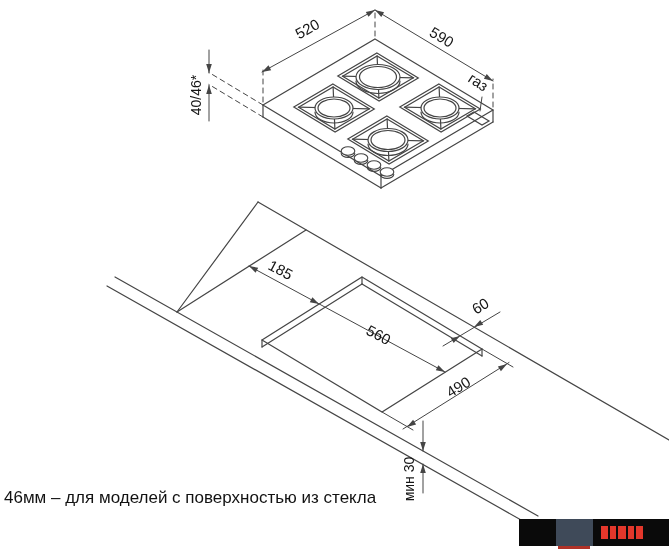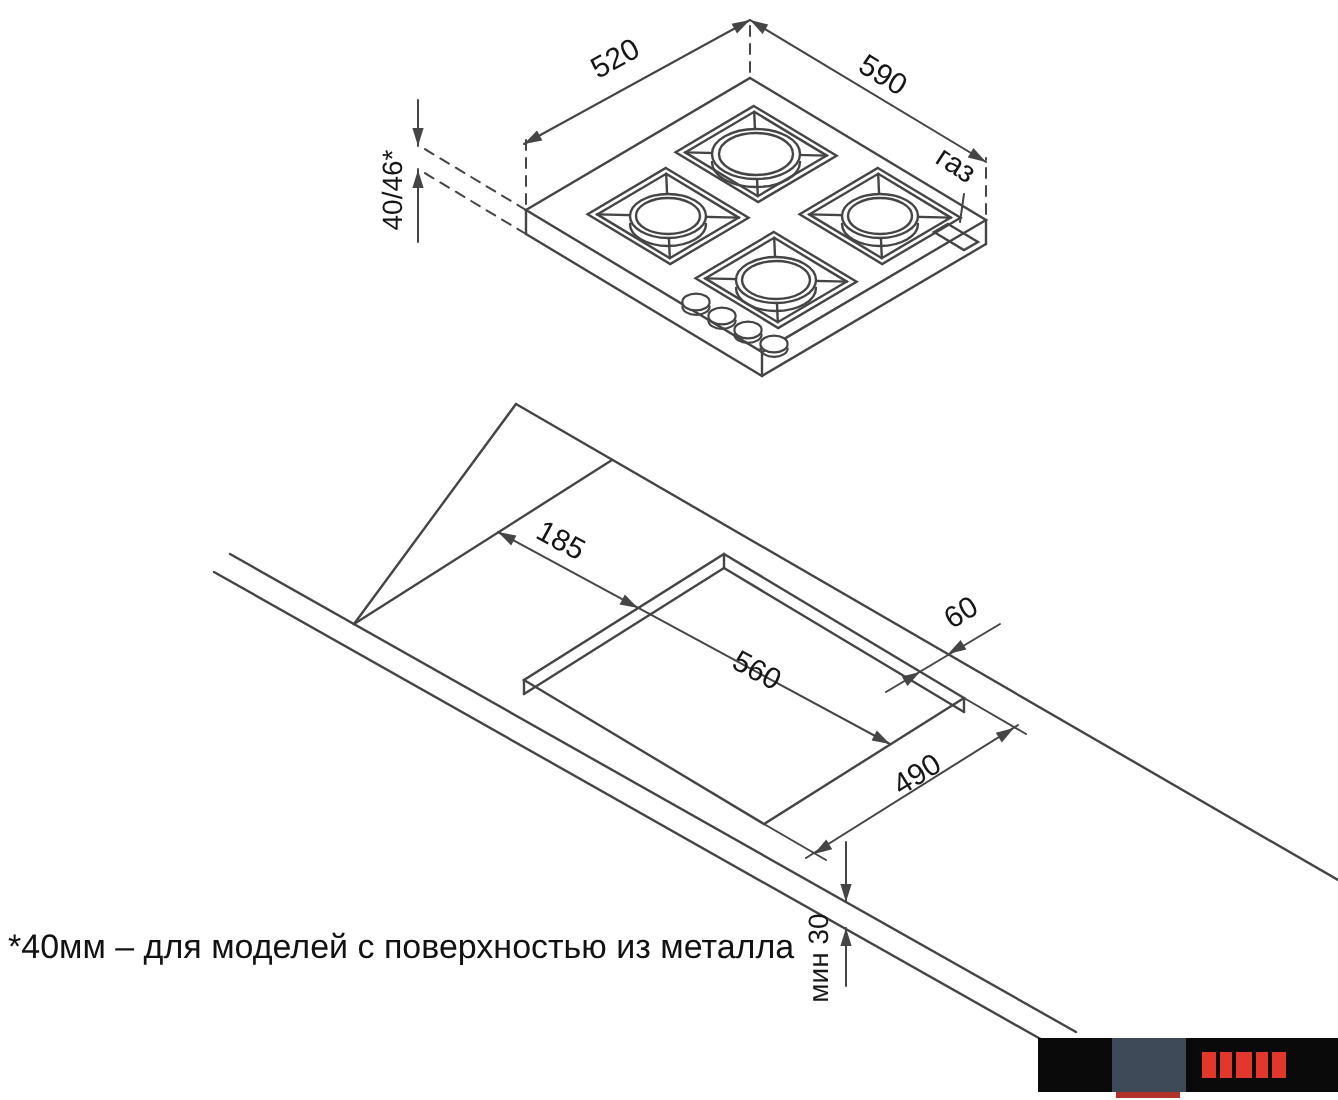--- a/index.html
+++ b/index.html
@@ -173,21 +173,21 @@
       </g>
     </g>
 
     <text class="dim-label" x="280" y="275" text-anchor="middle" transform="rotate(28 280 271)">185</text>
     <text class="dim-label" x="378" y="340" text-anchor="middle" transform="rotate(28 378 336)">560</text>
     <text class="dim-label" x="481" y="311" text-anchor="middle" transform="rotate(-31 481 307)">60</text>
     <text class="dim-label" x="459" y="392" text-anchor="middle" transform="rotate(-32 459 388)">490</text>
     <text class="dim-label-sm" x="410" y="483" text-anchor="middle" transform="rotate(-90 410 479)">мин 30</text>
   </svg>
 
-  <div class="note note1">*40мм – для моделей с поверхностью из металла</div>
+  <div class="note note2">46мм – для моделей с поверхностью из стекла</div>
 
   <div class="logo-bar">
     <div class="logo-slate"></div>
     <div class="logo-redtext">
       <div></div>
         <div style="width:6px"></div>
         <div style="width:8px"></div>
         <div style="width:6px"></div>
         <div></div>
     </div>

